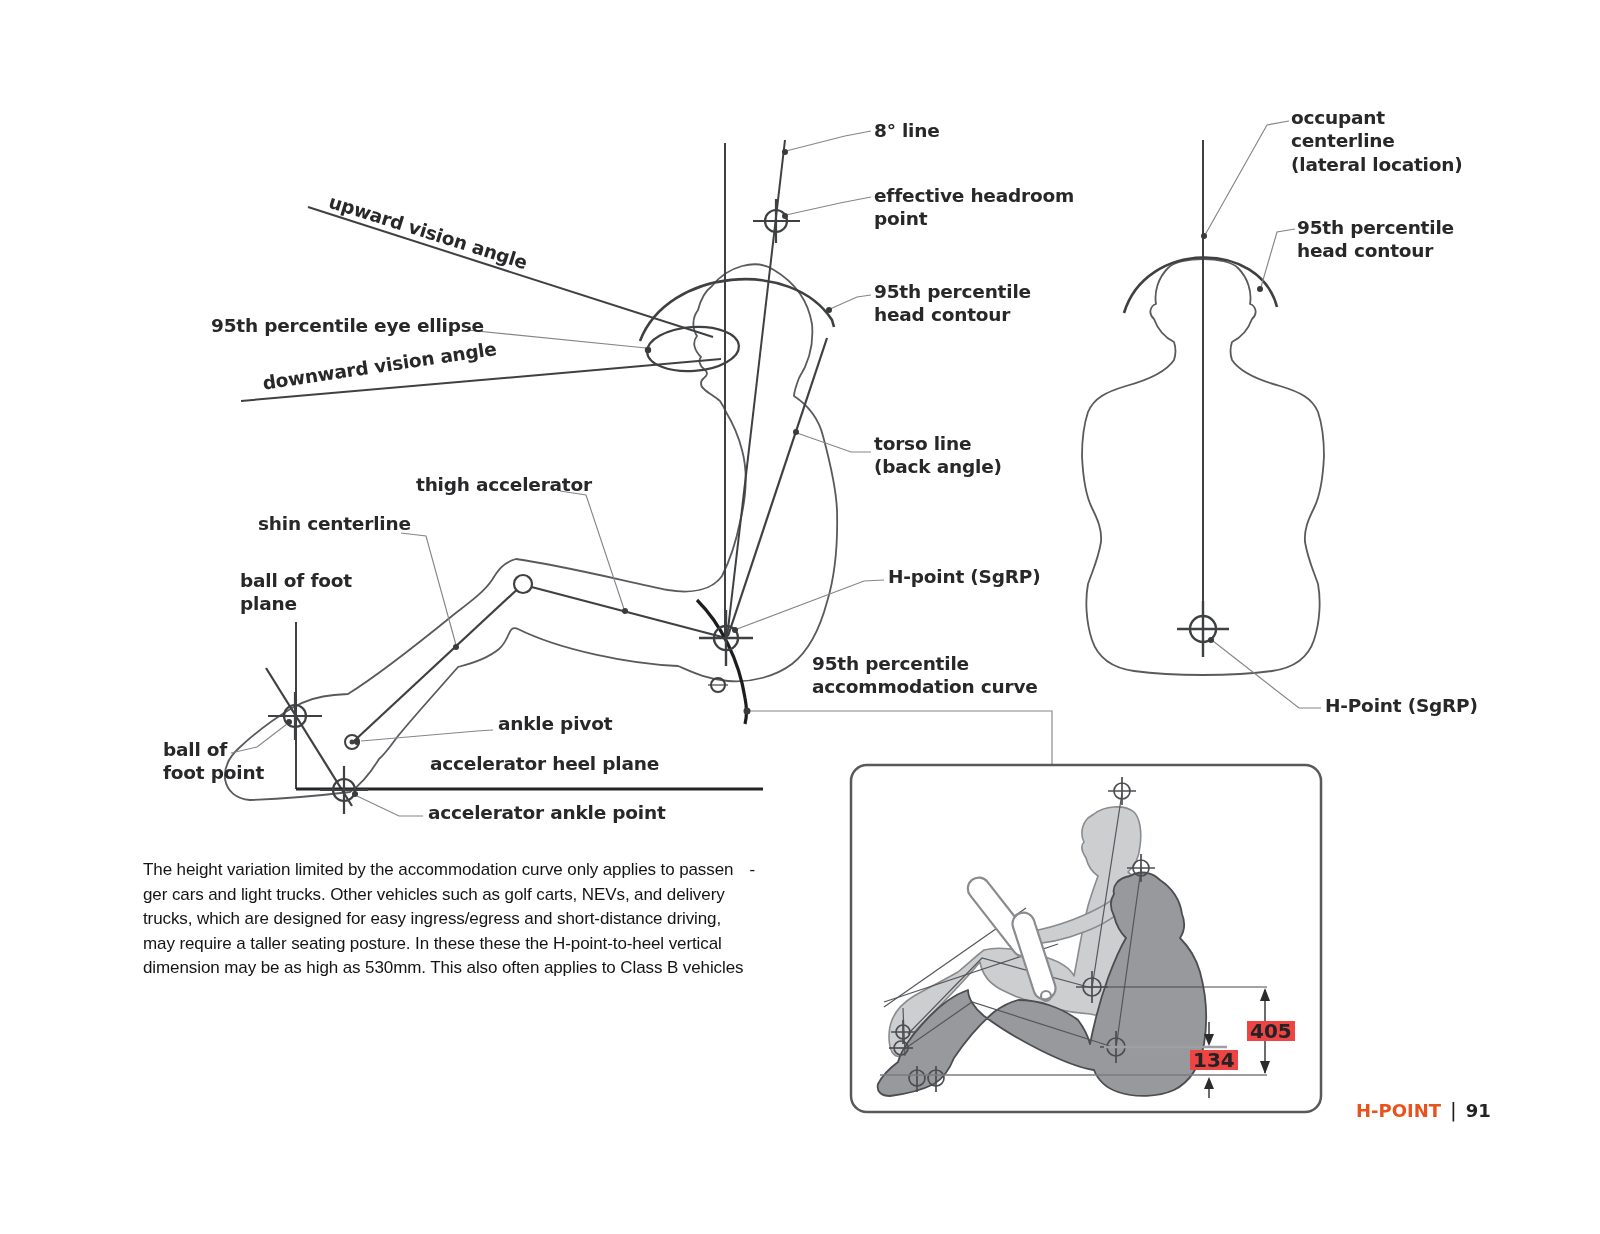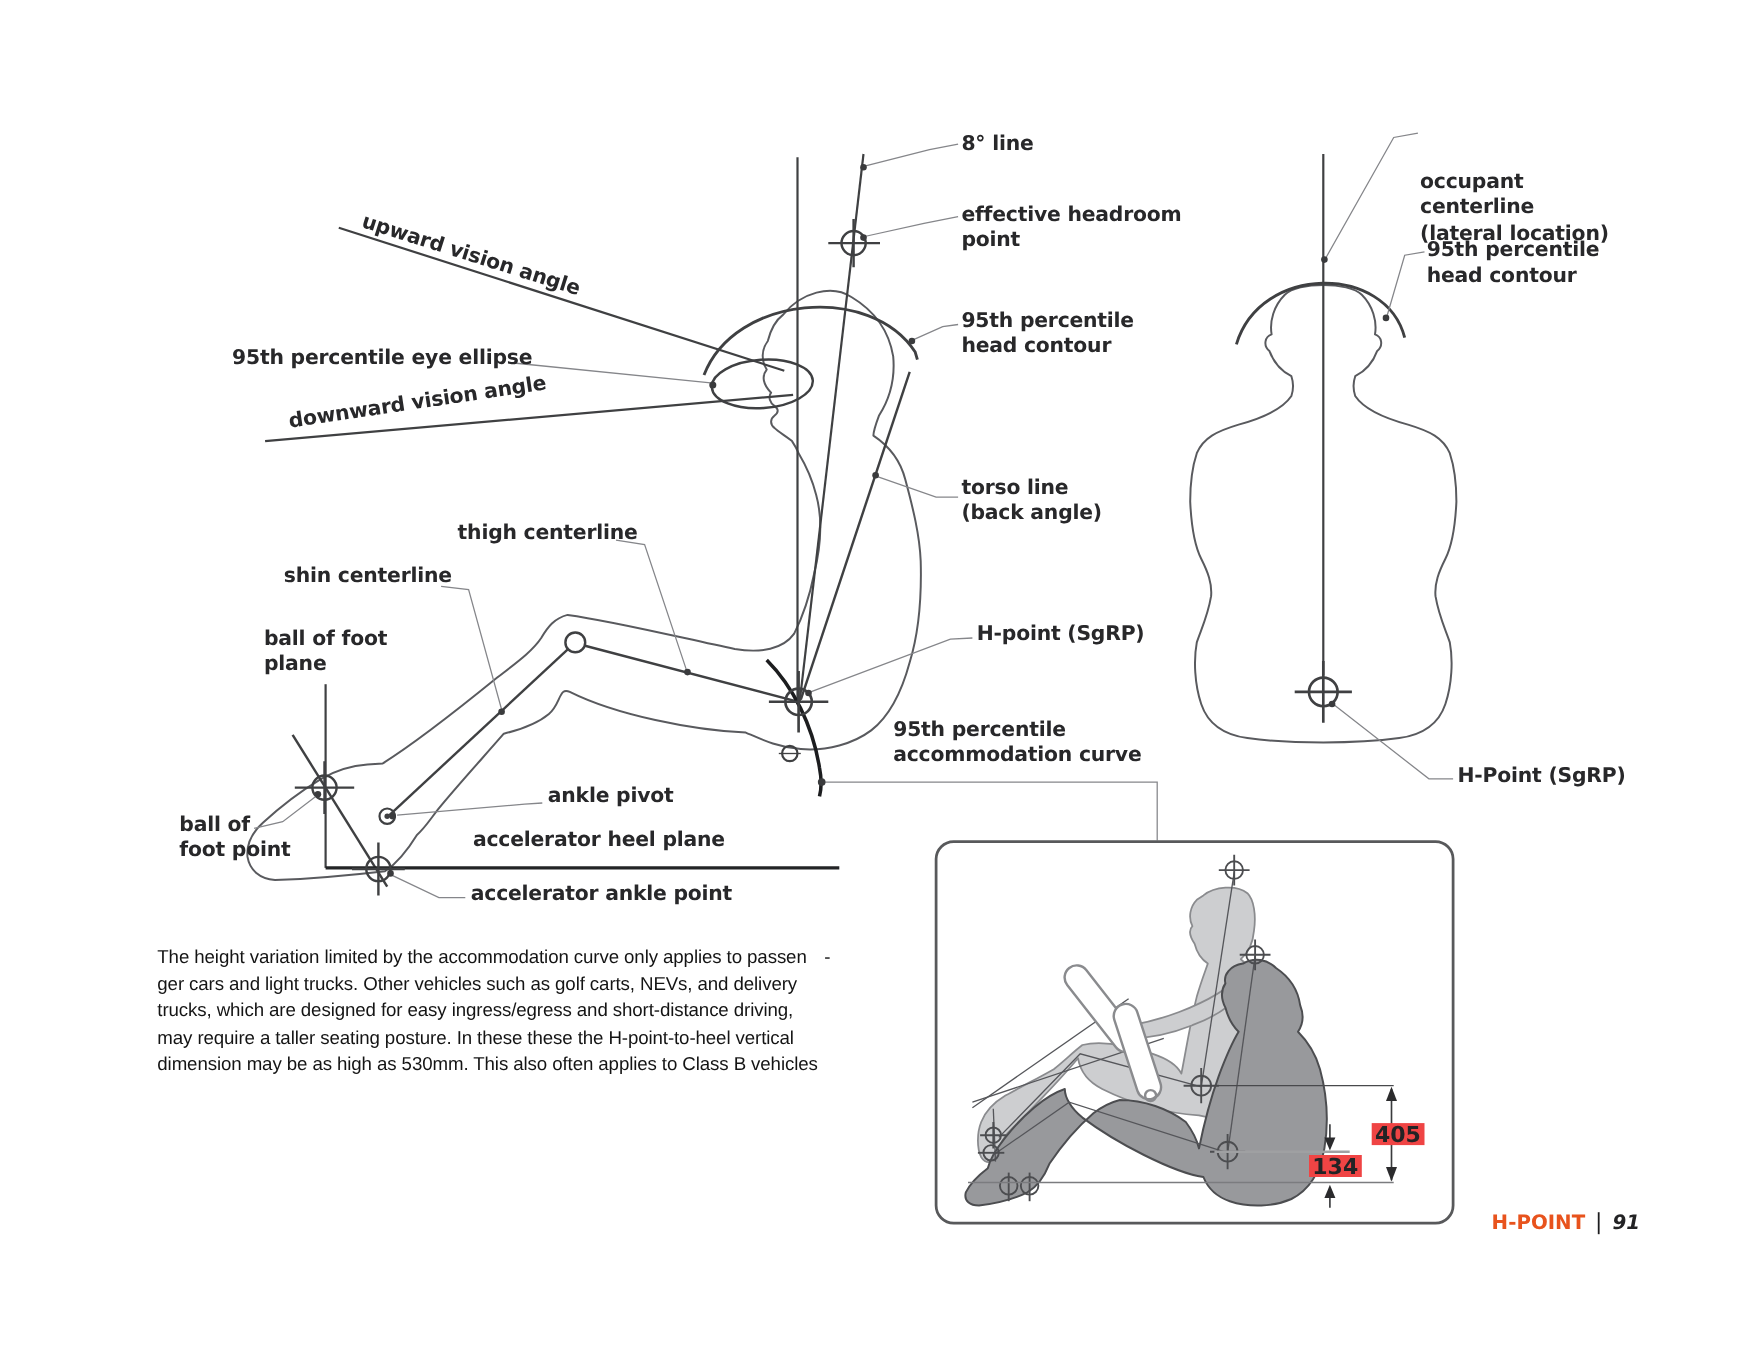--- a/index.html
+++ b/index.html
@@ -11,21 +11,21 @@
   .lbl.rot{transform-origin:left top;white-space:nowrap;}
   .dim{position:absolute;font-weight:bold;font-size:20px;color:#232325;
        background:#ef4444;padding:0 3px;line-height:1.0;}
   .bodytext{position:absolute;left:143px;top:858px;width:640px;
        font-family:"Liberation Sans",sans-serif;font-size:17px;line-height:24.6px;
        color:#141414;letter-spacing:-0.1px;}
   .bodytext .l1{display:flex;gap:16px;}
   .footer{position:absolute;left:1356px;top:1098px;display:flex;gap:9px;align-items:baseline;
        font-size:18px;font-weight:bold;}
   .footer .sep{font-weight:normal;font-size:20px;color:#1d1d1f;}
-  .footer .num{color:#232325;font-style:italic;}
+  .footer .num{color:#232325;}
 </style>
 </head>
 <body>
 
 <div class="page">
 
 <svg width="1600" height="1234" viewBox="0 0 1600 1234">
 
   <g fill="none" stroke="#595a5e" stroke-width="1.8" stroke-linejoin="round">
     <path d="M712,286 C728,266 756,258 774,270 C794,282 808,300 812,324 C814,346 808,364 799,378
@@ -241,31 +241,31 @@
     <path d="M1209,1098 L1209,1086" stroke="#3a3b3d" stroke-width="1.5" fill="none"></path>
     <polygon points="1209,1077 1204,1089 1214,1089" fill="#2b2b2d"></polygon>
   </g>
 </svg>
 
   <div class="lbl" style="left:874px;top:119px;">8° line</div>
   <div class="lbl" style="left:874px;top:184px;">effective headroom
 point</div>
   <div class="lbl" style="left:874px;top:280px;">95th percentile
 head contour</div>
-  <div class="lbl" style="left:1291px;top:106px;margin-top:48px;">occupant
+  <div class="lbl" style="left:1291px;top:106px;">occupant
 centerline
 (lateral location)</div>
   <div class="lbl" style="left:1297px;top:216px;">95th percentile
 head contour</div>
   <div class="lbl" style="left:211px;top:314px;">95th percentile eye ellipse</div>
   <div class="lbl rot" style="left:333px;top:190px;transform:rotate(17.5deg);">upward vision angle</div>
   <div class="lbl rot" style="left:261px;top:372px;transform:rotate(-8.5deg);">downward vision angle</div>
   <div class="lbl" style="left:874px;top:432px;">torso line
 (back angle)</div>
-  <div class="lbl" style="left:416px;top:473px;">thigh centerline</div>
+  <div class="lbl" style="left:416px;top:473px;">thigh accelerator</div>
   <div class="lbl" style="left:258px;top:512px;">shin centerline</div>
   <div class="lbl" style="left:240px;top:569px;">ball of foot
 plane</div>
   <div class="lbl" style="left:163px;top:738px;">ball of
 foot point</div>
   <div class="lbl" style="left:498px;top:712px;">ankle pivot</div>
   <div class="lbl" style="left:430px;top:752px;">accelerator heel plane</div>
   <div class="lbl" style="left:428px;top:801px;">accelerator ankle point</div>
   <div class="lbl" style="left:888px;top:565px;">H-point (SgRP)</div>
   <div class="lbl" style="left:812px;top:652px;">95th percentile

